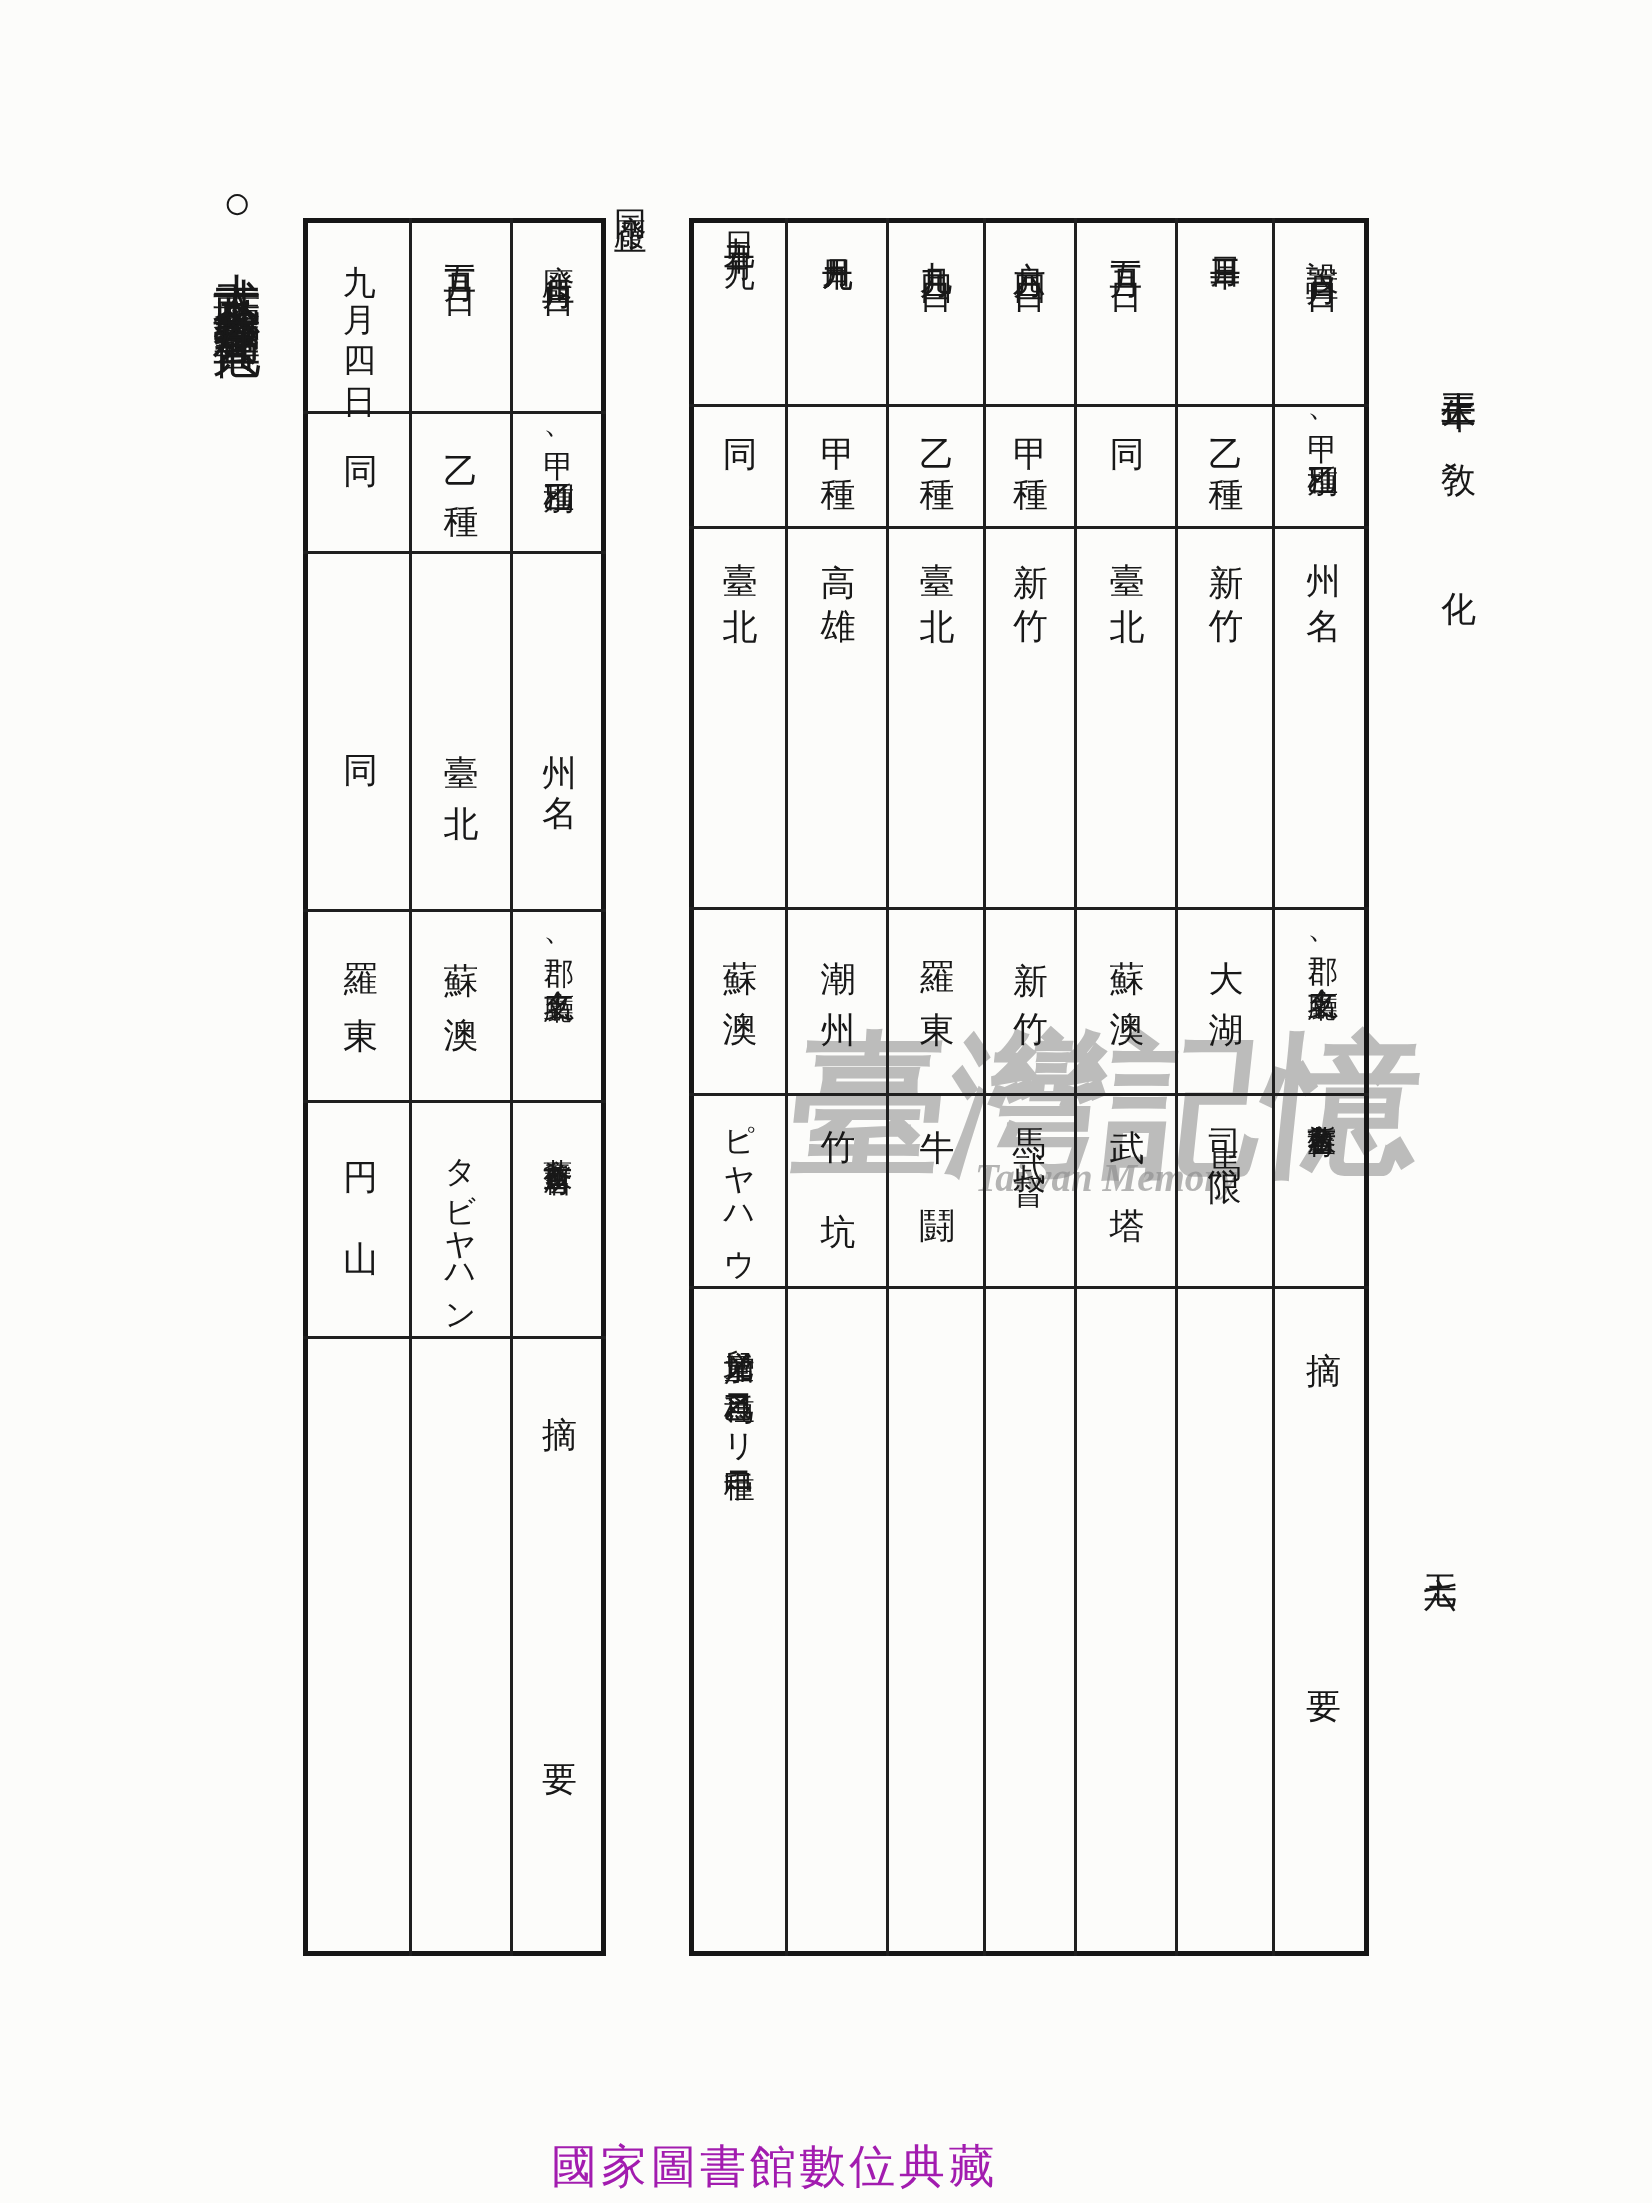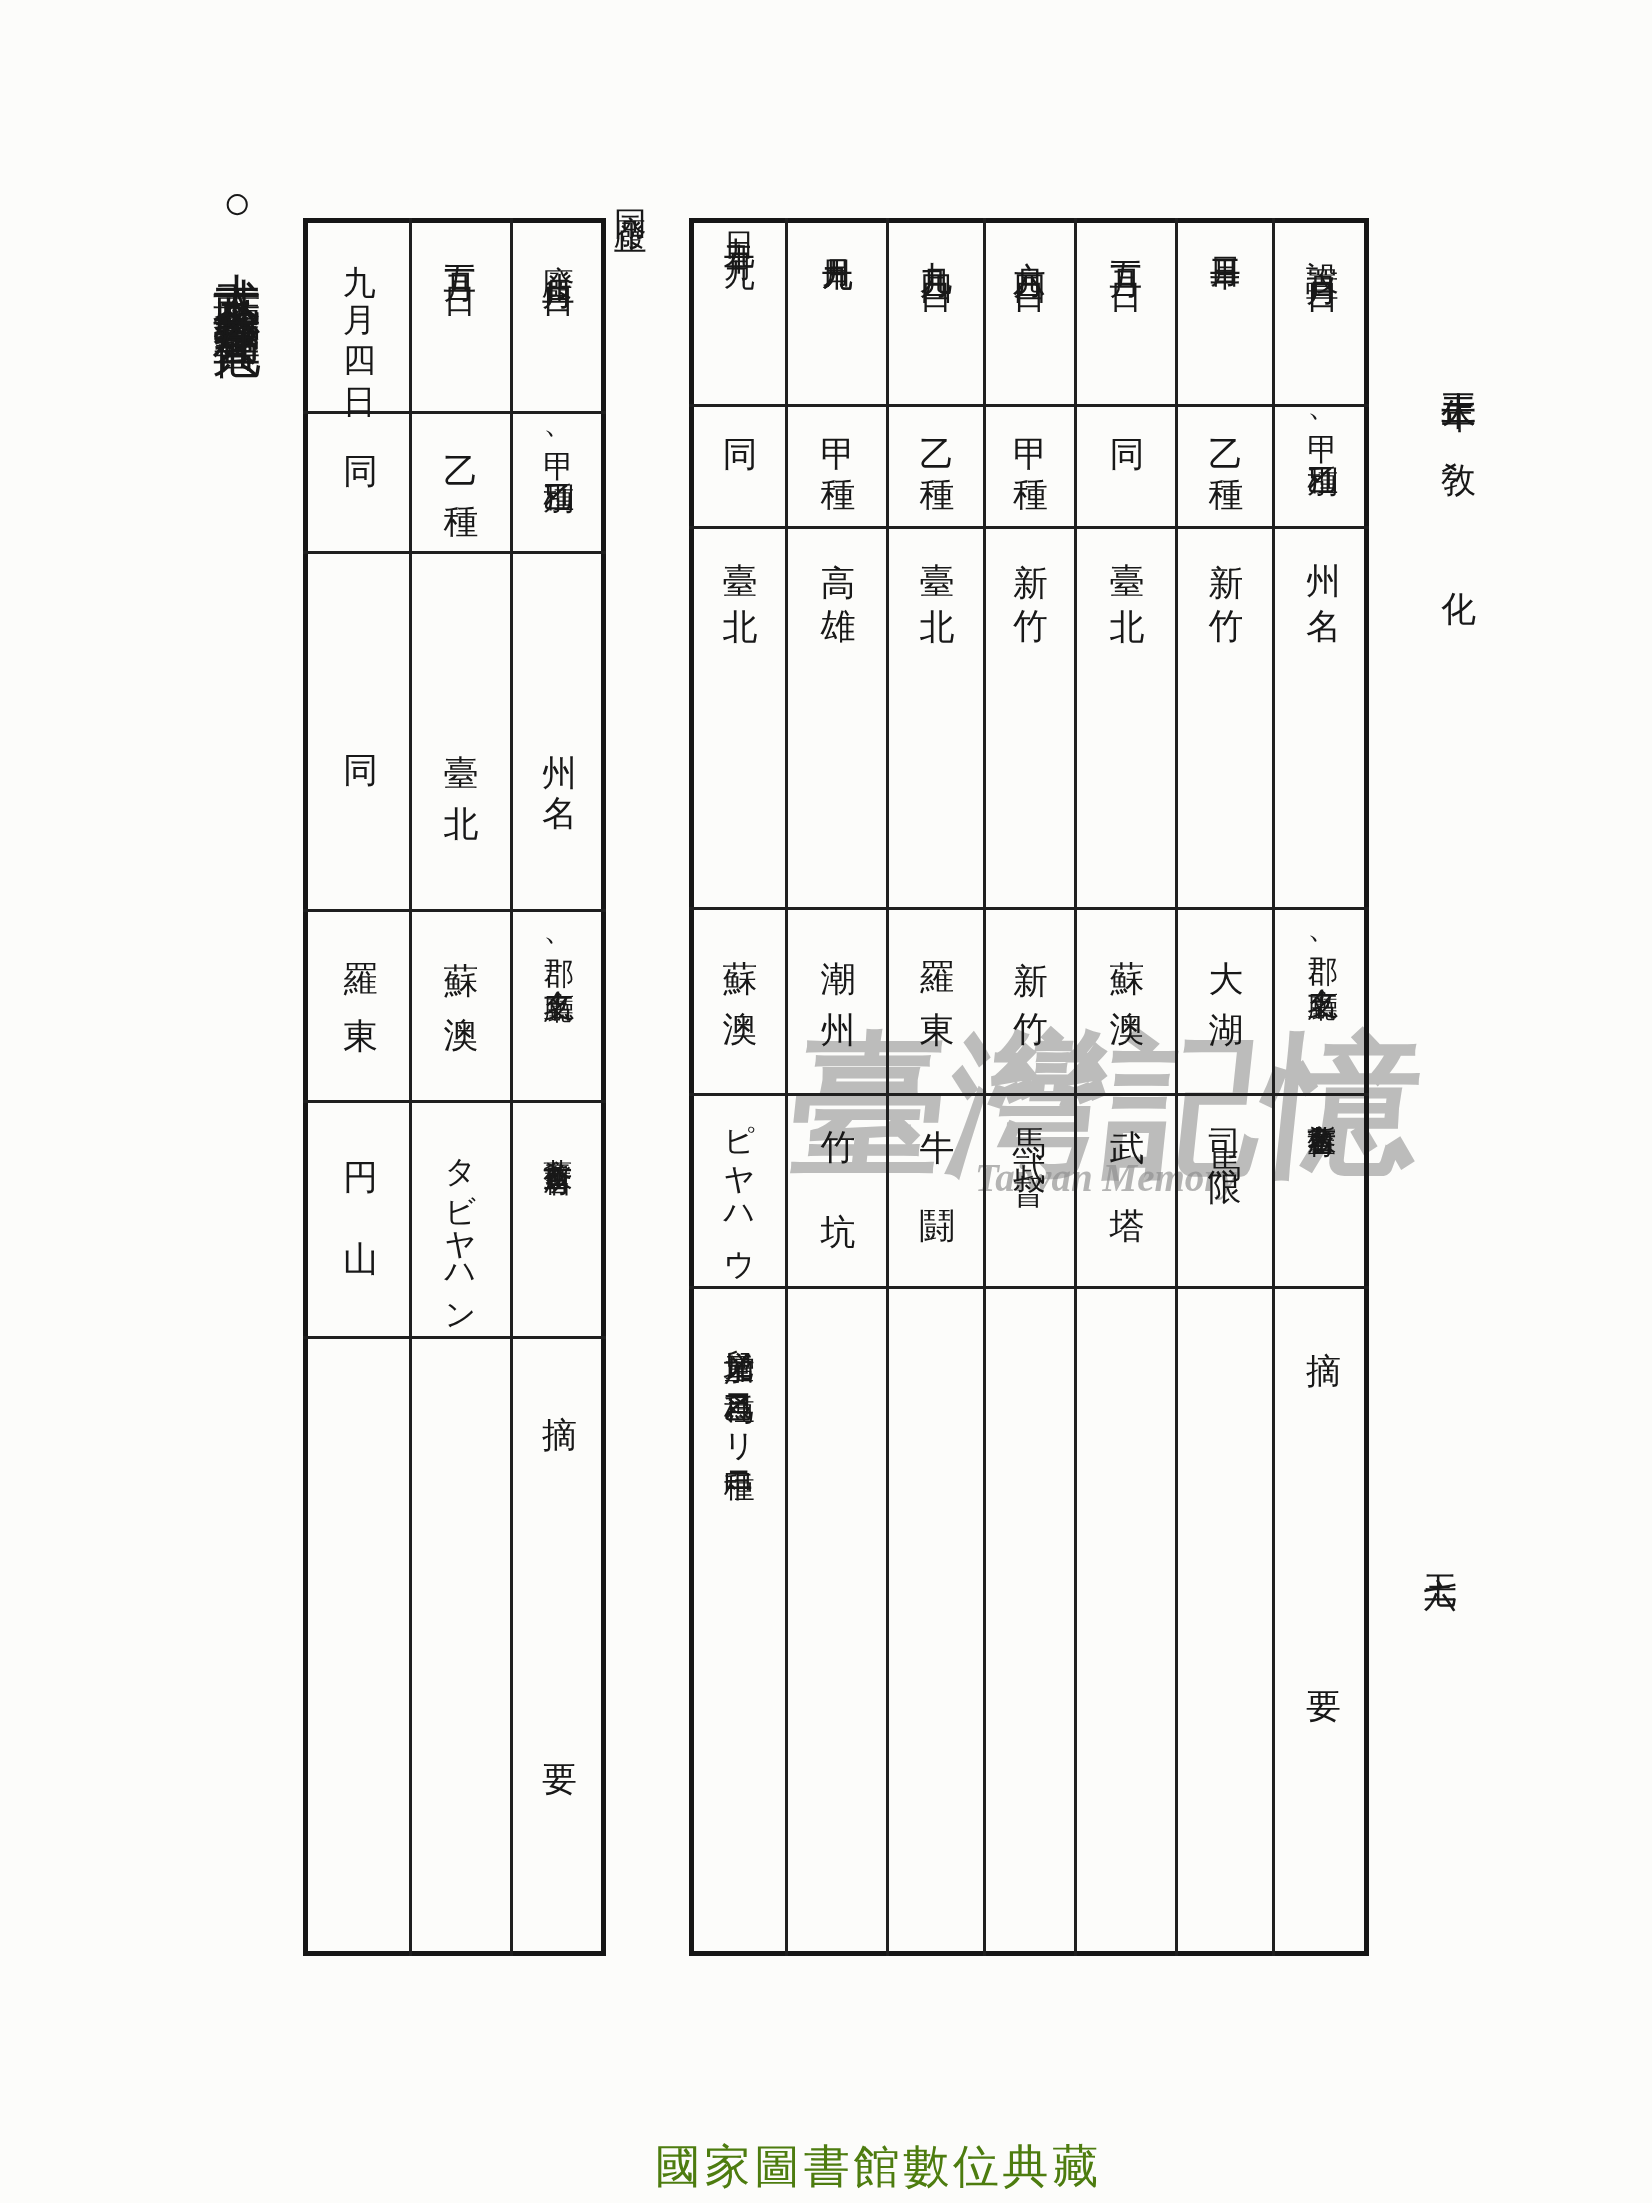--- a/index.html
+++ b/index.html
@@ -36,22 +36,22 @@
   .era{left:1434px;top:364px;width:46px}
   .era .gap1{margin-top:20px}
   .era .gap2{margin-top:88px}
   .pagenum{left:1418px;top:1548px;width:44px}
   
   .wm-cjk{position:absolute;left:792px;top:1003px;font-size:154px;font-weight:700;
           color:#8f8f8f;opacity:.58;letter-spacing:3.7px;transform:skewX(-6deg);
           white-space:nowrap;}
   .wm-latin{position:absolute;left:975px;top:1155px;font-size:39px;font-weight:700;
           font-style:italic;color:#8e8e8e;opacity:.65;white-space:nowrap;}
-  .credit{position:absolute;left:551px;top:2136px;width:551px;text-align:right;
-          font-size:46px;color:#4d7c0f;letter-spacing:3.7px;white-space:nowrap;}
+  .credit{position:absolute;left:551px;top:2136px;width:551px;text-align:left;
+          font-size:46px;color:#a21caf;letter-spacing:3.7px;white-space:nowrap;}
 </style>
 </head>
 <body>
 
 <div class="page">
 
   <div class="wm-cjk">臺灣記憶</div>
   <div class="wm-latin">Taiwan Memory</div>
 
   <div class="cell side-title">

